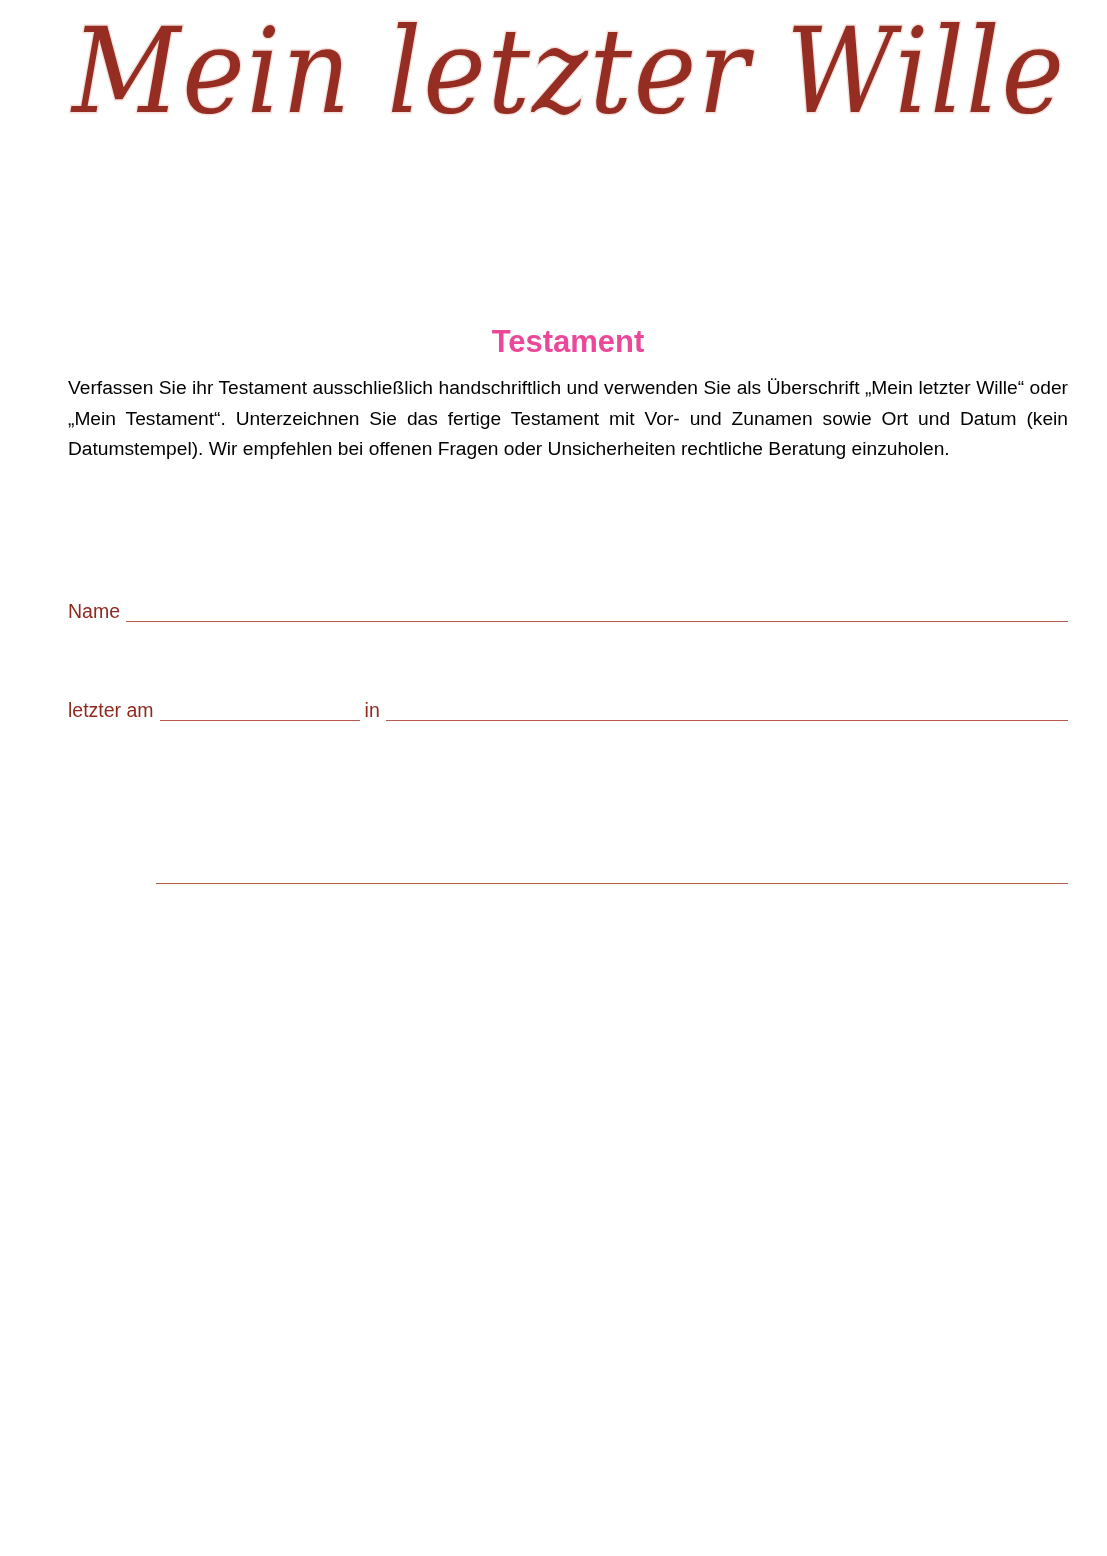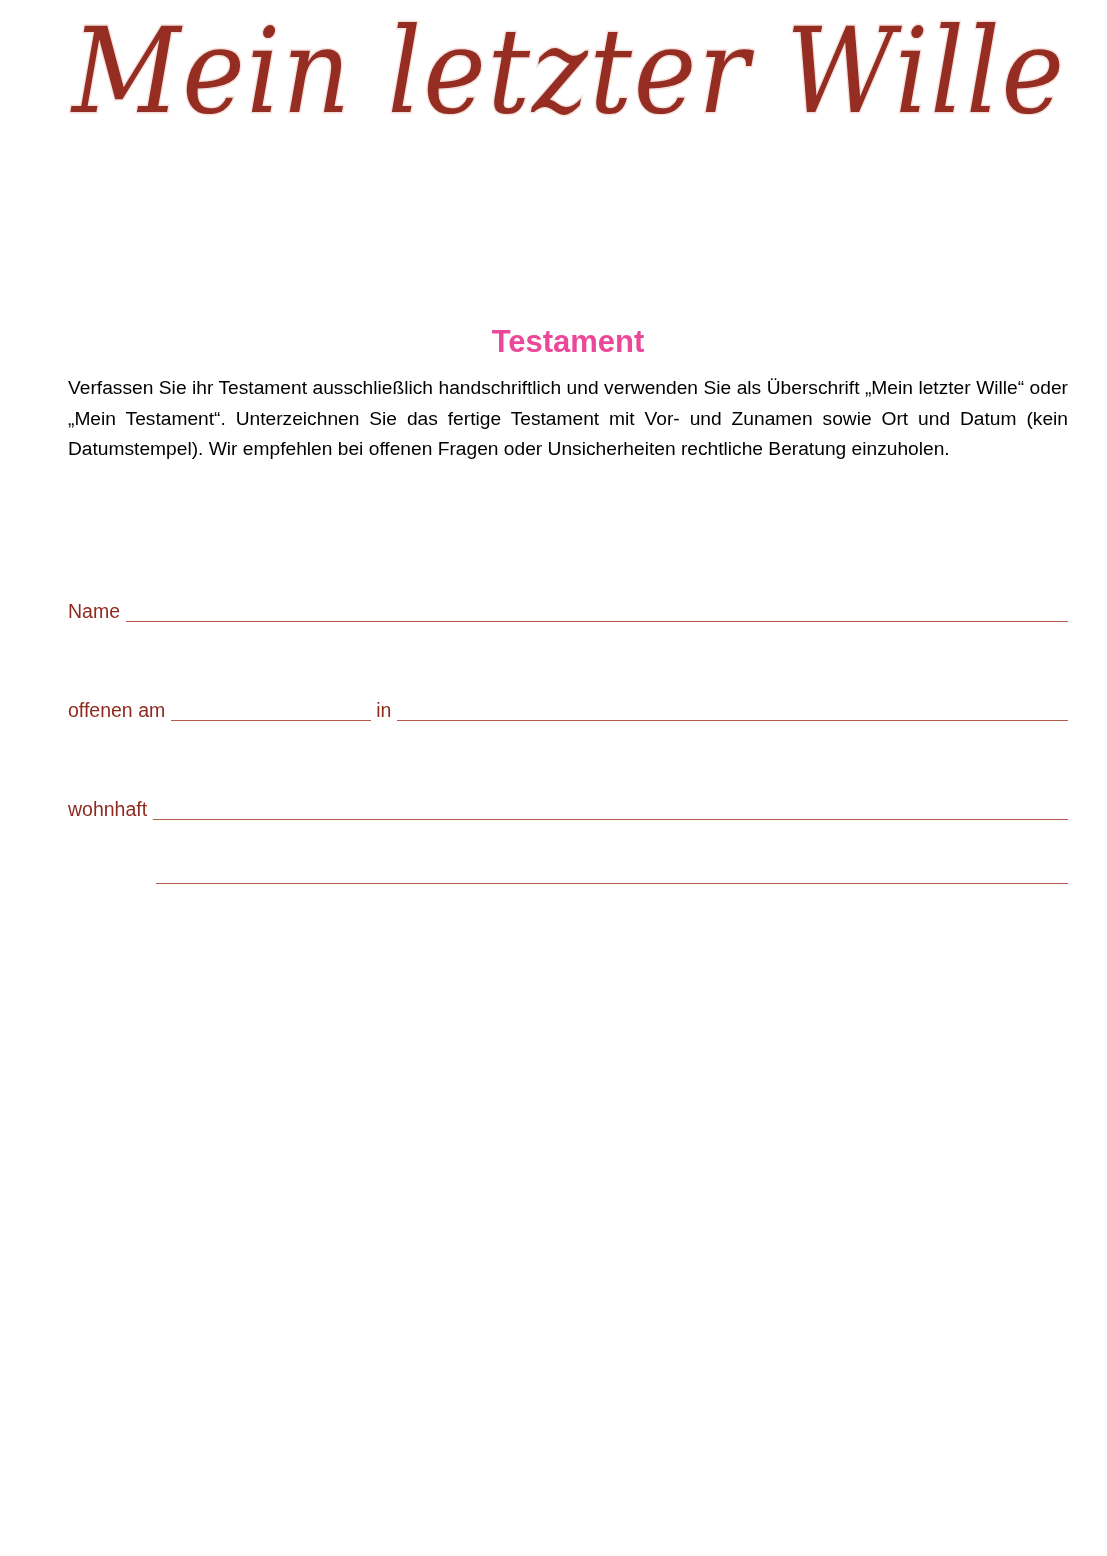--- a/index.html
+++ b/index.html
@@ -115,28 +115,24 @@
   <h1 class="heading">Testament</h1>
 
   <p class="intro">Verfassen Sie ihr Testament ausschließlich handschriftlich und verwenden Sie als Überschrift „Mein letzter Wille“ oder „Mein Testament“. Unterzeichnen Sie das fertige Testament mit Vor- und Zunamen sowie Ort und Datum (kein Datumstempel). Wir empfehlen bei offenen Fragen oder Unsicherheiten rechtliche Beratung einzuholen.</p>
 
   <div class="field-row row-name">
     <span class="field-label">Name</span>
     <input class="field-line" type="text" value="" style="">
   </div>
 
   <div class="field-row row-born">
-    <span class="field-label">offenen am</span>
+    <span class="field-label">letzter am</span>
     <input class="field-line date-line" type="text" value="" style="">
     <span class="field-label in-label">in</span>
     <input class="field-line place-line" type="text" value="" style="">
   </div>
 
-  <div class="field-row row-address">
-    <span class="field-label">wohnhaft</span>
-    <input class="field-line" type="text" value="" style="">
-  </div>
 
   <div class="field-row row-address2">
     <input class="field-line" type="text" value="" style="">
   </div>
 
 </div>
 
 </body></html>

